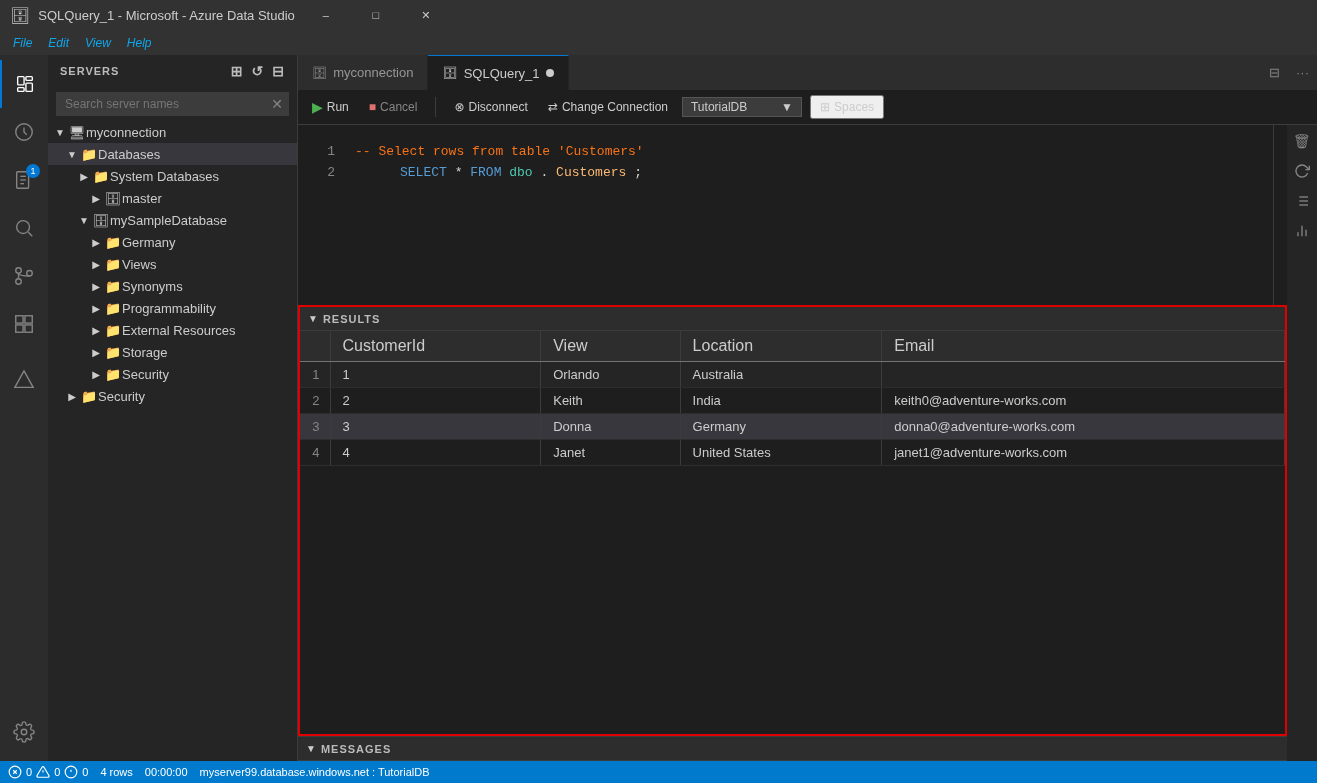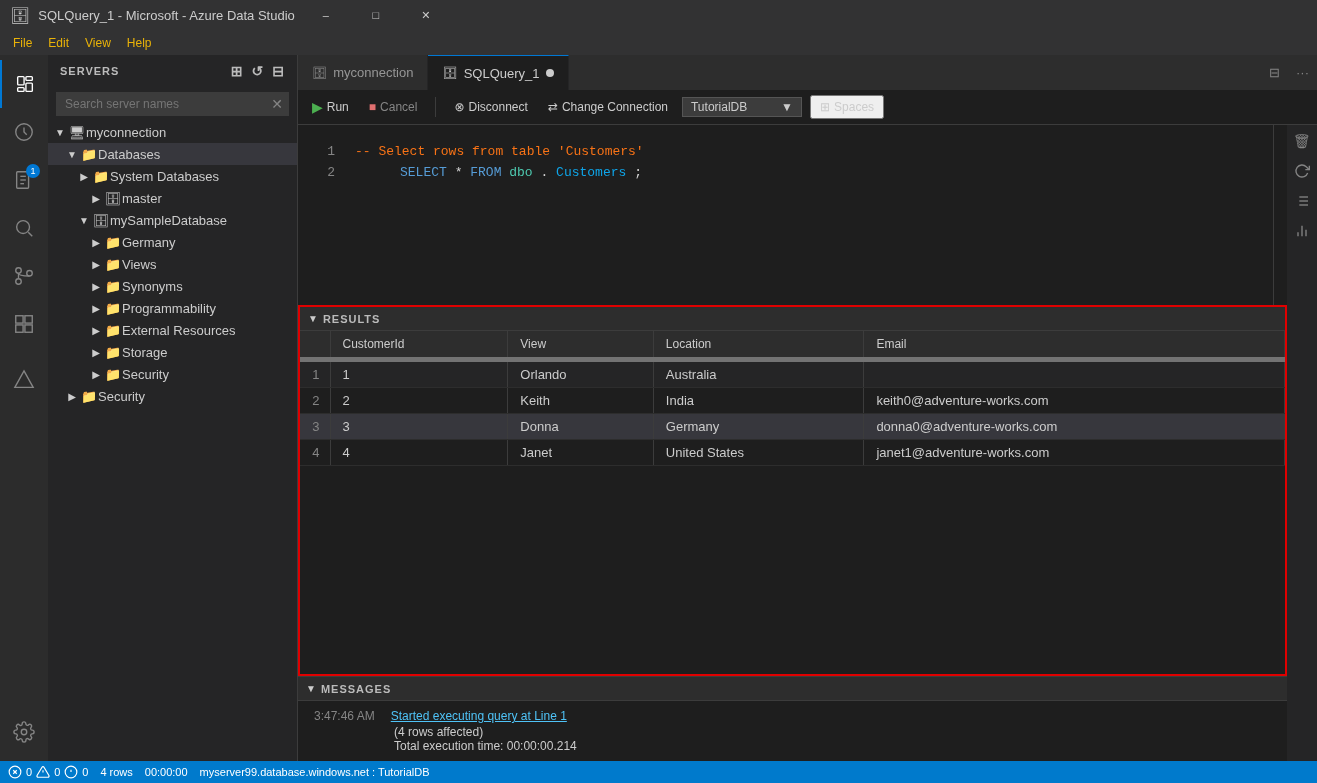--- a/index.html
+++ b/index.html
@@ -5,21 +5,21 @@
     * { margin: 0; padding: 0; box-sizing: border-box; }
     body { width: 1317px; height: 783px; overflow: hidden; font-family: 'Segoe UI', sans-serif; font-size: 13px; background: #1e1e1e; color: #cccccc; display: flex; flex-direction: column; }
 
     
     .title-bar { height: 30px; background: #323233; display: flex; align-items: center; padding: 0 10px; gap: 8px; flex-shrink: 0; }
     .title-bar-controls { display: flex; gap: 4px; }
     .title-bar-btn { width: 46px; height: 30px; display: flex; align-items: center; justify-content: center; cursor: pointer; font-size: 11px; color: #cccccc; }
 
     
     .menu-bar { height: 25px; background: #323233; display: flex; align-items: center; padding: 0 5px; flex-shrink: 0; }
-    .menu-item { padding: 2px 8px; font-size: 12px; color: #eab308; cursor: pointer; }
+    .menu-item { padding: 2px 8px; font-size: 12px; color: #0ea5e9; cursor: pointer; font-style: italic; }
 
     
     .main-content { display: flex; flex: 1; overflow: hidden; }
 
     
     .activity-bar { width: 48px; background: #2c2c2c; display: flex; flex-direction: column; align-items: center; padding-top: 5px; flex-shrink: 0; }
     .activity-item { width: 48px; height: 48px; display: flex; align-items: center; justify-content: center; cursor: pointer; position: relative; color: #858585; }
     .activity-item.active { color: #ffffff; border-left: 2px solid #0078d4; }
     .activity-item .badge { position: absolute; top: 8px; right: 8px; background: #0078d4; color: white; border-radius: 50%; width: 14px; height: 14px; font-size: 9px; display: flex; align-items: center; justify-content: center; }
     .activity-bottom { margin-top: auto; margin-bottom: 5px; }
@@ -68,21 +68,21 @@
 
     
     .results-panel { border: 2px solid #e00000; margin: 0; background: #1e1e1e; flex: 1; display: flex; flex-direction: column; overflow: hidden; }
     .panel-header { height: 24px; background: #2d2d2d; display: flex; align-items: center; padding: 0 8px; gap: 4px; font-size: 11px; font-weight: 700; color: #bbbbbb; letter-spacing: 1px; flex-shrink: 0; border-bottom: 1px solid #3c3c3c; }
     .panel-arrow { font-size: 10px; color: #cccccc; }
 
     
     .results-table-wrapper { flex: 1; overflow: auto; }
     table { width: 100%; border-collapse: collapse; font-size: 13px; }
     thead tr { background: #2d2d2d; }
-    th { padding: 6px 12px; text-align: left; color: #cccccc; font-weight: normal; border-right: 1px solid #3c3c3c; border-bottom: 5px solid #737373; font-size: 12px; }
+    th { padding: 6px 12px; text-align: left; color: #cccccc; font-weight: normal; border-right: 1px solid #3c3c3c; border-bottom: 1px solid #737373; font-size: 16px; }
     td { padding: 5px 12px; border-right: 1px solid #3c3c3c; border-bottom: 1px solid #2d2d2d; color: #cccccc; }
     .row-num { color: #858585; width: 30px; text-align: right; padding-right: 10px; }
     tr:nth-child(odd) td { background: #252526; }
     tr:nth-child(even) td { background: #1e1e1e; }
     tr.selected-row td { background: #37373d !important; }
 
     
     .messages-panel { flex-shrink: 0; background: #1e1e1e; border-top: 1px solid #3c3c3c; }
     .messages-header { height: 24px; background: #2d2d2d; display: flex; align-items: center; padding: 0 8px; gap: 4px; font-size: 11px; font-weight: 700; color: #bbbbbb; letter-spacing: 1px; border-bottom: 1px solid #3c3c3c; }
     .messages-content { padding: 8px 16px; font-size: 12px; }
@@ -356,21 +356,21 @@
               <div>
                 <span style="color:#f97316;">-- Select rows from table 'Customers'</span>
               </div>
               <div>
                 <span style="color:#569cd6;margin-left:45px;">SELECT</span>
                 <span style="color:#d4d4d4;"> * </span>
                 <span style="color:#569cd6;">FROM</span>
                 <span style="color:#d4d4d4;"> </span>
                 <span style="color:#4ec9b0;">dbo</span>
                 <span style="color:#d4d4d4;">.</span>
-                <span style="color:#0ea5e9;">Customers</span>
+                <span style="color:#fdba74;">Customers</span>
                 <span style="color:#d4d4d4;">;</span>
               </div>
             </div>
           </div>
 
           <div style="position:absolute; right:0; top:0; bottom:0; width:14px; background:#1e1e1e; border-left:1px solid #3c3c3c;"></div>
         </div>
 
         <div class="results-panel">
           <div class="panel-header">
@@ -420,28 +420,20 @@
                 </tbody>
             </table>
           </div>
         </div>
 
         <div class="messages-panel">
           <div class="messages-header">
             <span class="panel-arrow">▼</span>
             <span>MESSAGES</span>
           </div>
-          <div class="messages-content">
-            <div class="msg-row">
-              <span class="msg-time">3:47:46 AM</span>
-              <span class="msg-link">Started executing query at Line 1</span>
-            </div>
-            <div class="msg-indent">(4 rows affected)</div>
-            <div class="msg-indent">Total execution time: 00:00:00.214</div>
-          </div>
         </div>
       </div>
 
       <div class="right-panel-btns">
         <div class="rpb" title="Clear Results">🗑</div>
         <div class="rpb" title="Refresh">
           <svg width="16" height="16" viewBox="0 0 24 24" fill="none" stroke="currentColor" stroke-width="2">
               <polyline points="23 4 23 10 17 10"></polyline>
               <path d="M20.49 15a9 9 0 1 1-2.12-9.36L23 10"></path>
             </svg>

